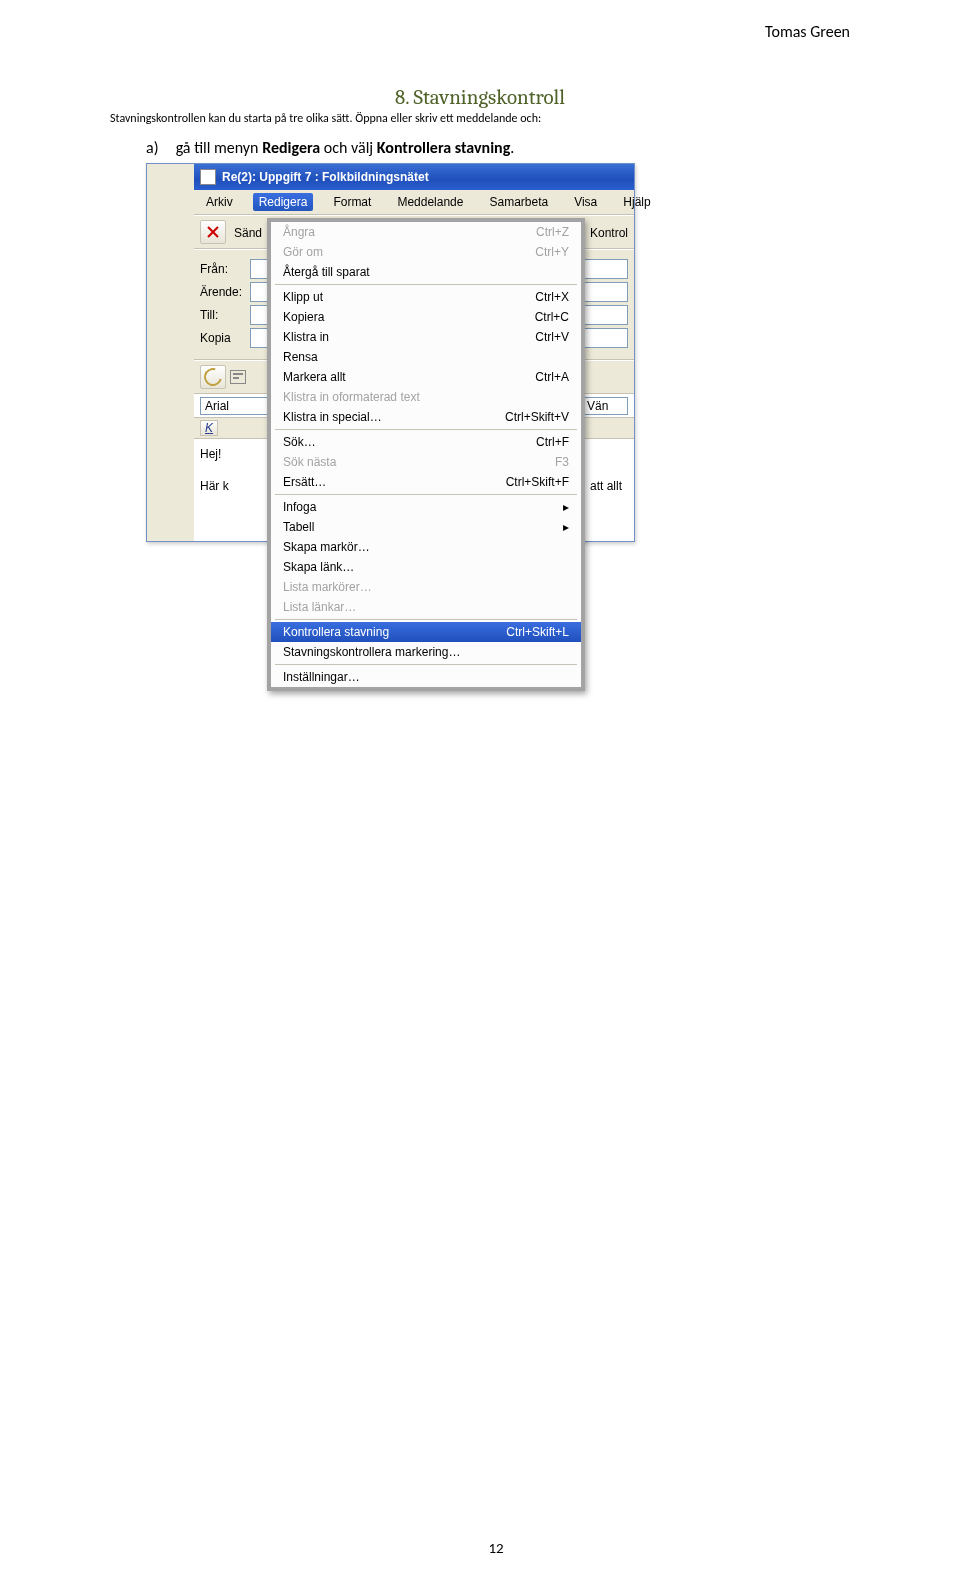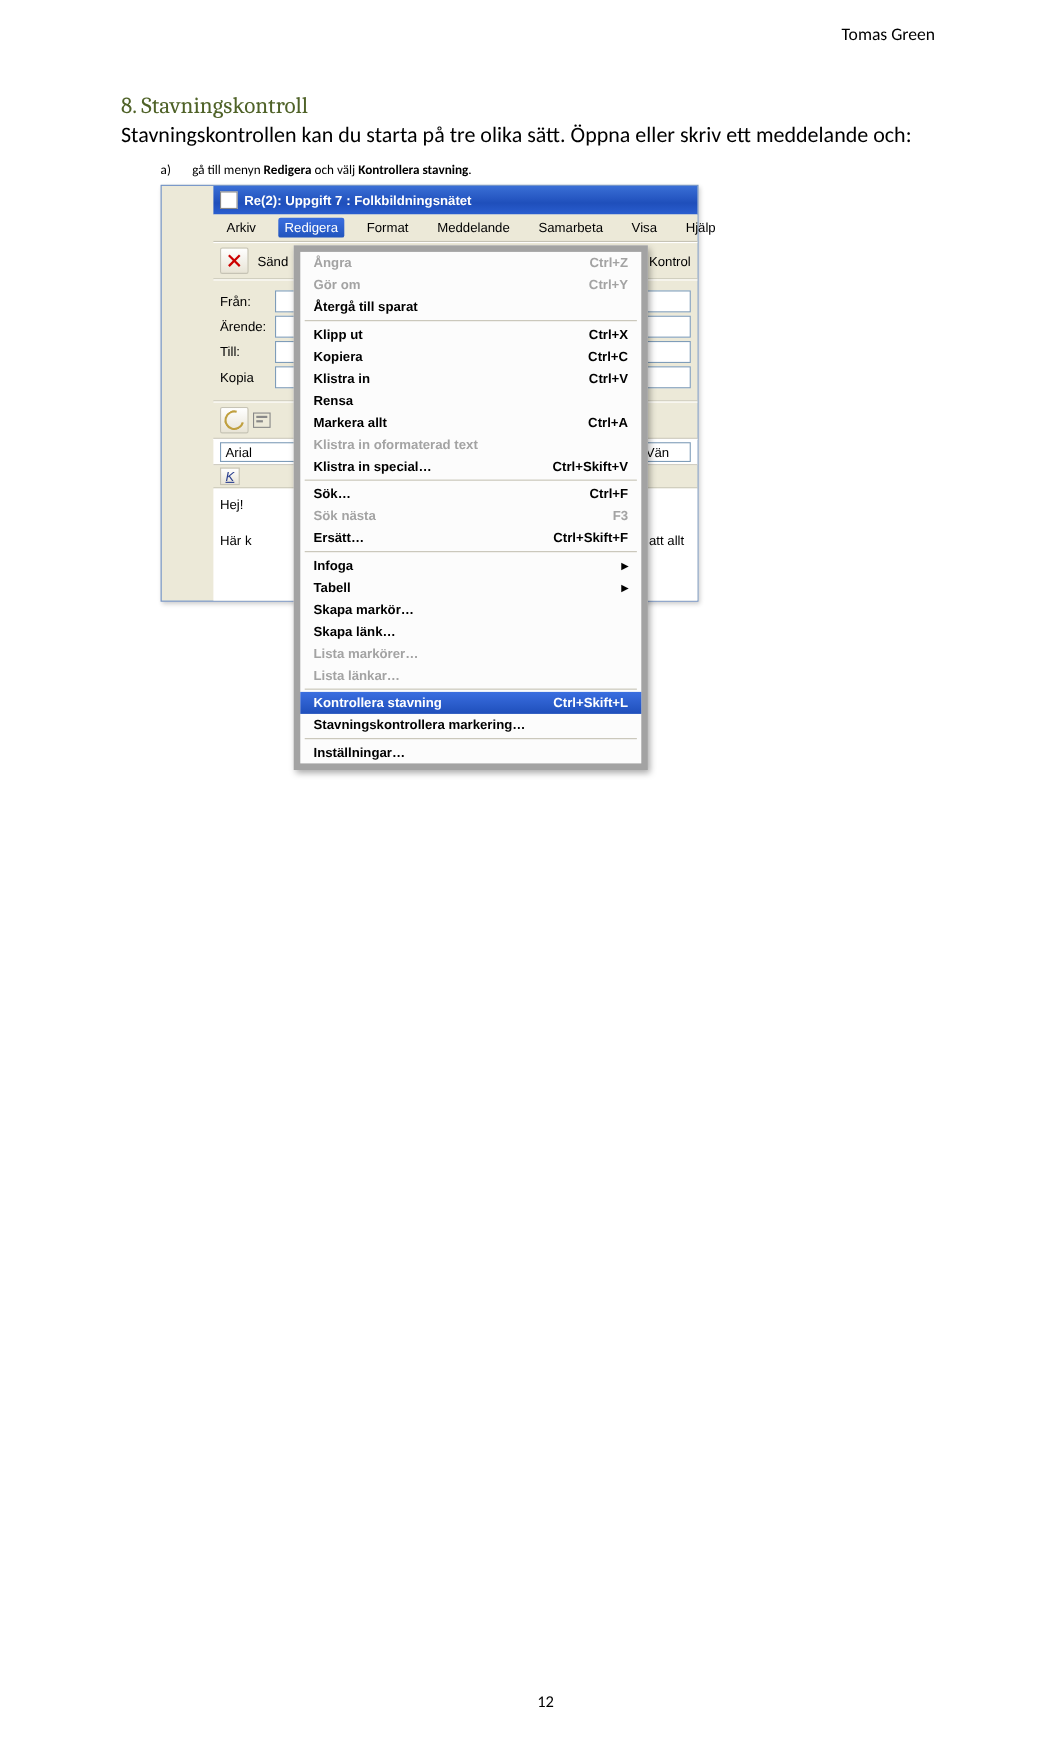--- a/index.html
+++ b/index.html
@@ -24,28 +24,29 @@
     top: 22px;
     right: 110px;
     font-size: 16px;
   }
   .heading {
     color: #4f6228;
     font-family: Cambria, "Times New Roman", serif;
     font-size: 21px;
     margin: 55px 0 2px 0;
     font-weight: 500;
+    text-align: center;
   }
   .para {
-    font-size: 20px;
+    font-size: 12px;
     line-height: 1.25;
     margin: 0 0 12px 0;
   }
   .list-item {
-    font-size: 12px;
+    font-size: 16px;
     margin: 0 0 6px 36px;
   }
   .list-item .marker { display: inline-block; width: 26px; }
   .bold { font-weight: 700; }
   .page-num {
     position: absolute;
     bottom: 30px;
     left: 16px;
     width: 100%;
     text-align: center;
@@ -213,23 +214,22 @@
     right: 6px;
   }
 
   
   .dropdown {
     position: absolute;
     top: 54px;
     left: 120px;
     width: 310px;
     background: #fcfcfc;
-    border: 6px solid #a3a3a3;
+    border: 4px solid #a3a3a3;
     box-shadow: 2px 3px 6px rgba(0,0,0,.35);
-    font-weight: bold;
   }
   .dropdown .item {
     display: flex;
     padding: 3px 12px;
     align-items: center;
     font-size: 12px;
     color: #000000;
   }
   .dropdown .item.disabled { color: #a3a3a3; }
   .dropdown .item .label { flex: 1; }

